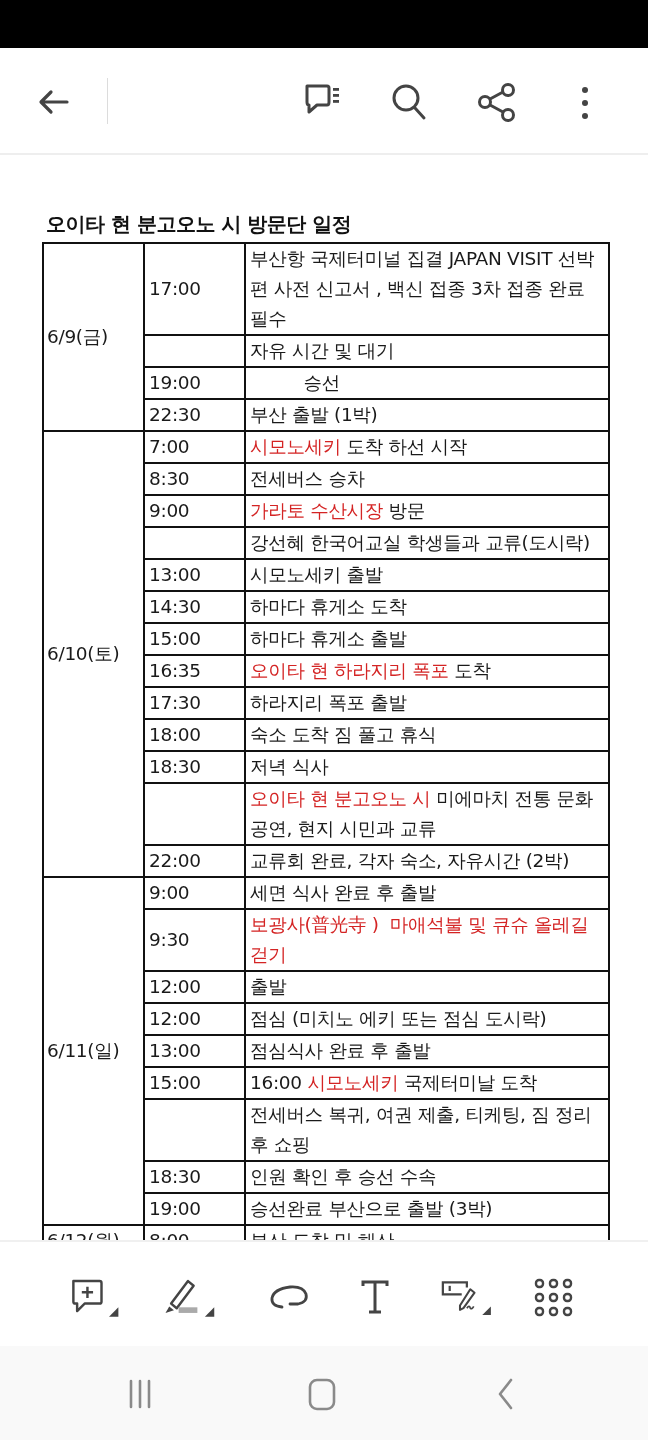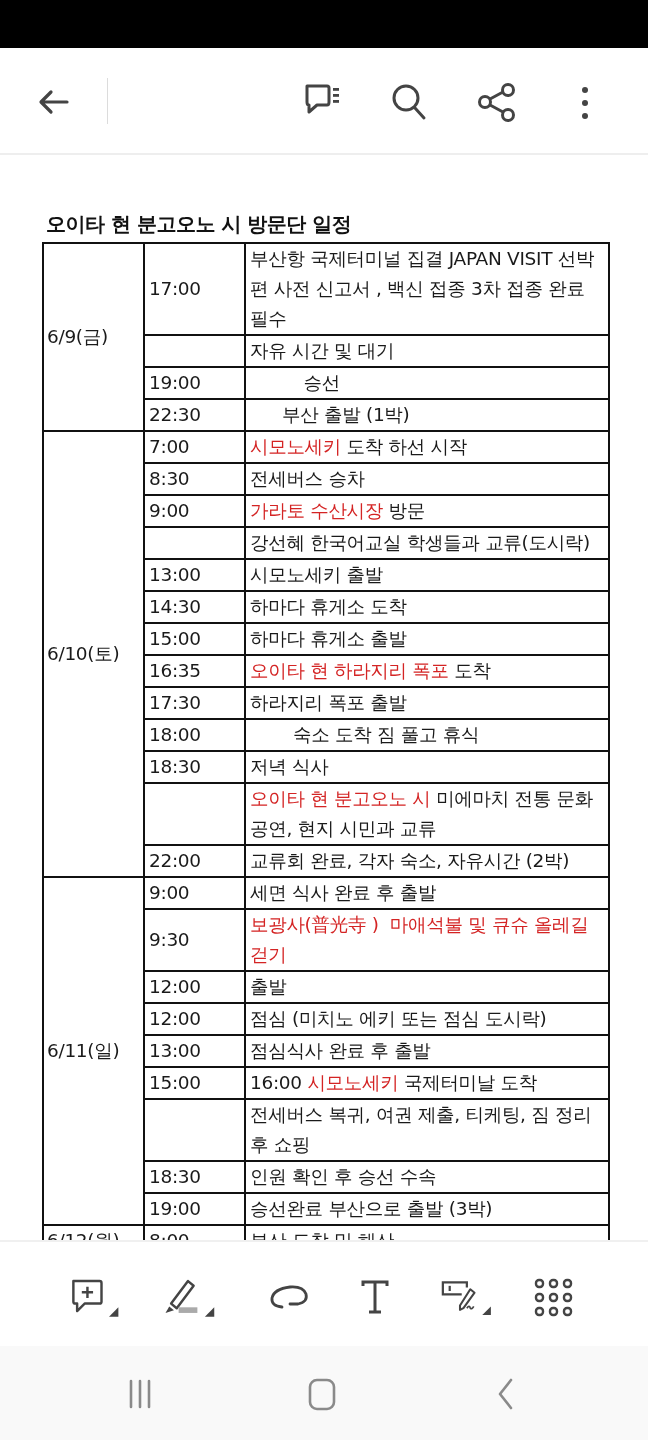--- a/index.html
+++ b/index.html
@@ -86,21 +86,21 @@
       <tr>
         <td class="time"></td>
         <td class="desc"><span style="white-space: pre-wrap;">자유 시간 및 대기</span></td>
       </tr>
       <tr>
         <td class="time">19:00</td>
         <td class="desc"><span style="white-space: pre-wrap; margin-left: 48px;"> 승선</span></td>
       </tr>
       <tr>
         <td class="time">22:30</td>
-        <td class="desc"><span style="white-space: pre-wrap; margin-left: 32px;">부산 출발 (1박)</span></td>
+        <td class="desc"><span style="white-space: pre-wrap;">부산 출발 (1박)</span></td>
       </tr>
       <tr>
         <td class="date" rowspan="13">6/10(토)</td>
         <td class="time">7:00</td>
         <td class="desc"><span class="red" style="white-space: pre-wrap;">시모노세키</span><span style="white-space: pre-wrap;"> 도착 하선 시작</span></td>
       </tr>
       <tr>
         <td class="time">8:30</td>
         <td class="desc"><span style="white-space: pre-wrap;">전세버스 승차</span></td>
       </tr>
@@ -127,21 +127,21 @@
       <tr>
         <td class="time">16:35</td>
         <td class="desc"><span class="red" style="white-space: pre-wrap;">오이타 현 하라지리 폭포</span><span style="white-space: pre-wrap;"> 도착</span></td>
       </tr>
       <tr>
         <td class="time">17:30</td>
         <td class="desc"><span style="white-space: pre-wrap; margin-top: 16px;">하라지리 폭포 출발</span></td>
       </tr>
       <tr>
         <td class="time">18:00</td>
-        <td class="desc"><span style="white-space: pre-wrap; margin-left: 43px;">숙소 도착 짐 풀고 휴식</span></td>
+        <td class="desc"><span style="white-space: pre-wrap;">숙소 도착 짐 풀고 휴식</span></td>
       </tr>
       <tr>
         <td class="time">18:30</td>
         <td class="desc"><span style="white-space: pre-wrap;">저녁 식사</span></td>
       </tr>
       <tr>
         <td class="time"></td>
         <td class="desc"><span class="red" style="white-space: pre-wrap;">오이타 현 분고오노 시</span><span style="white-space: pre-wrap;"> 미에마치 전통 문화 공연, 현지 시민과 교류</span></td>
       </tr>
       <tr>

